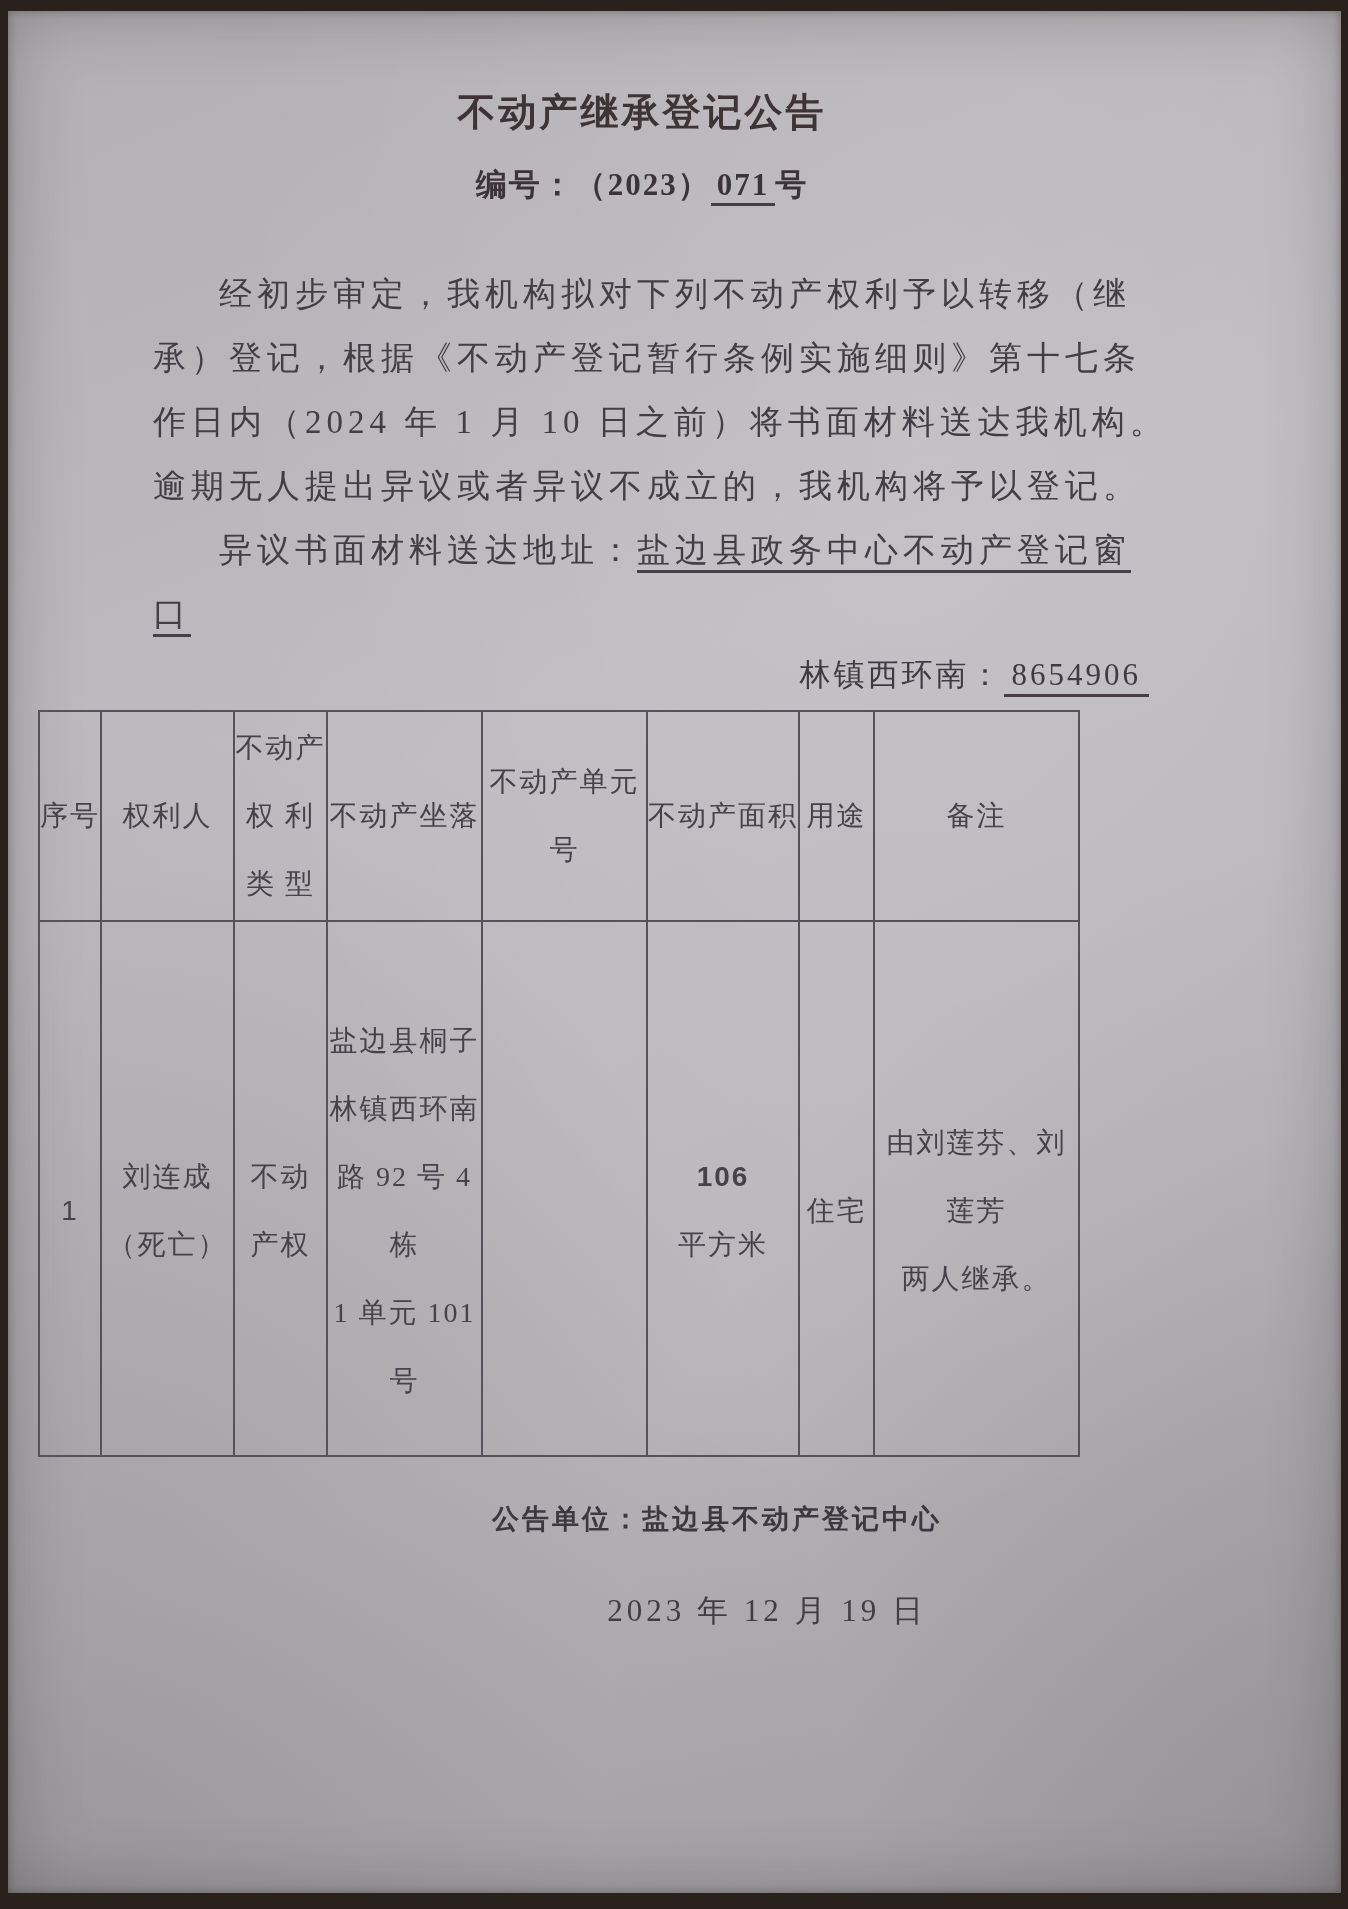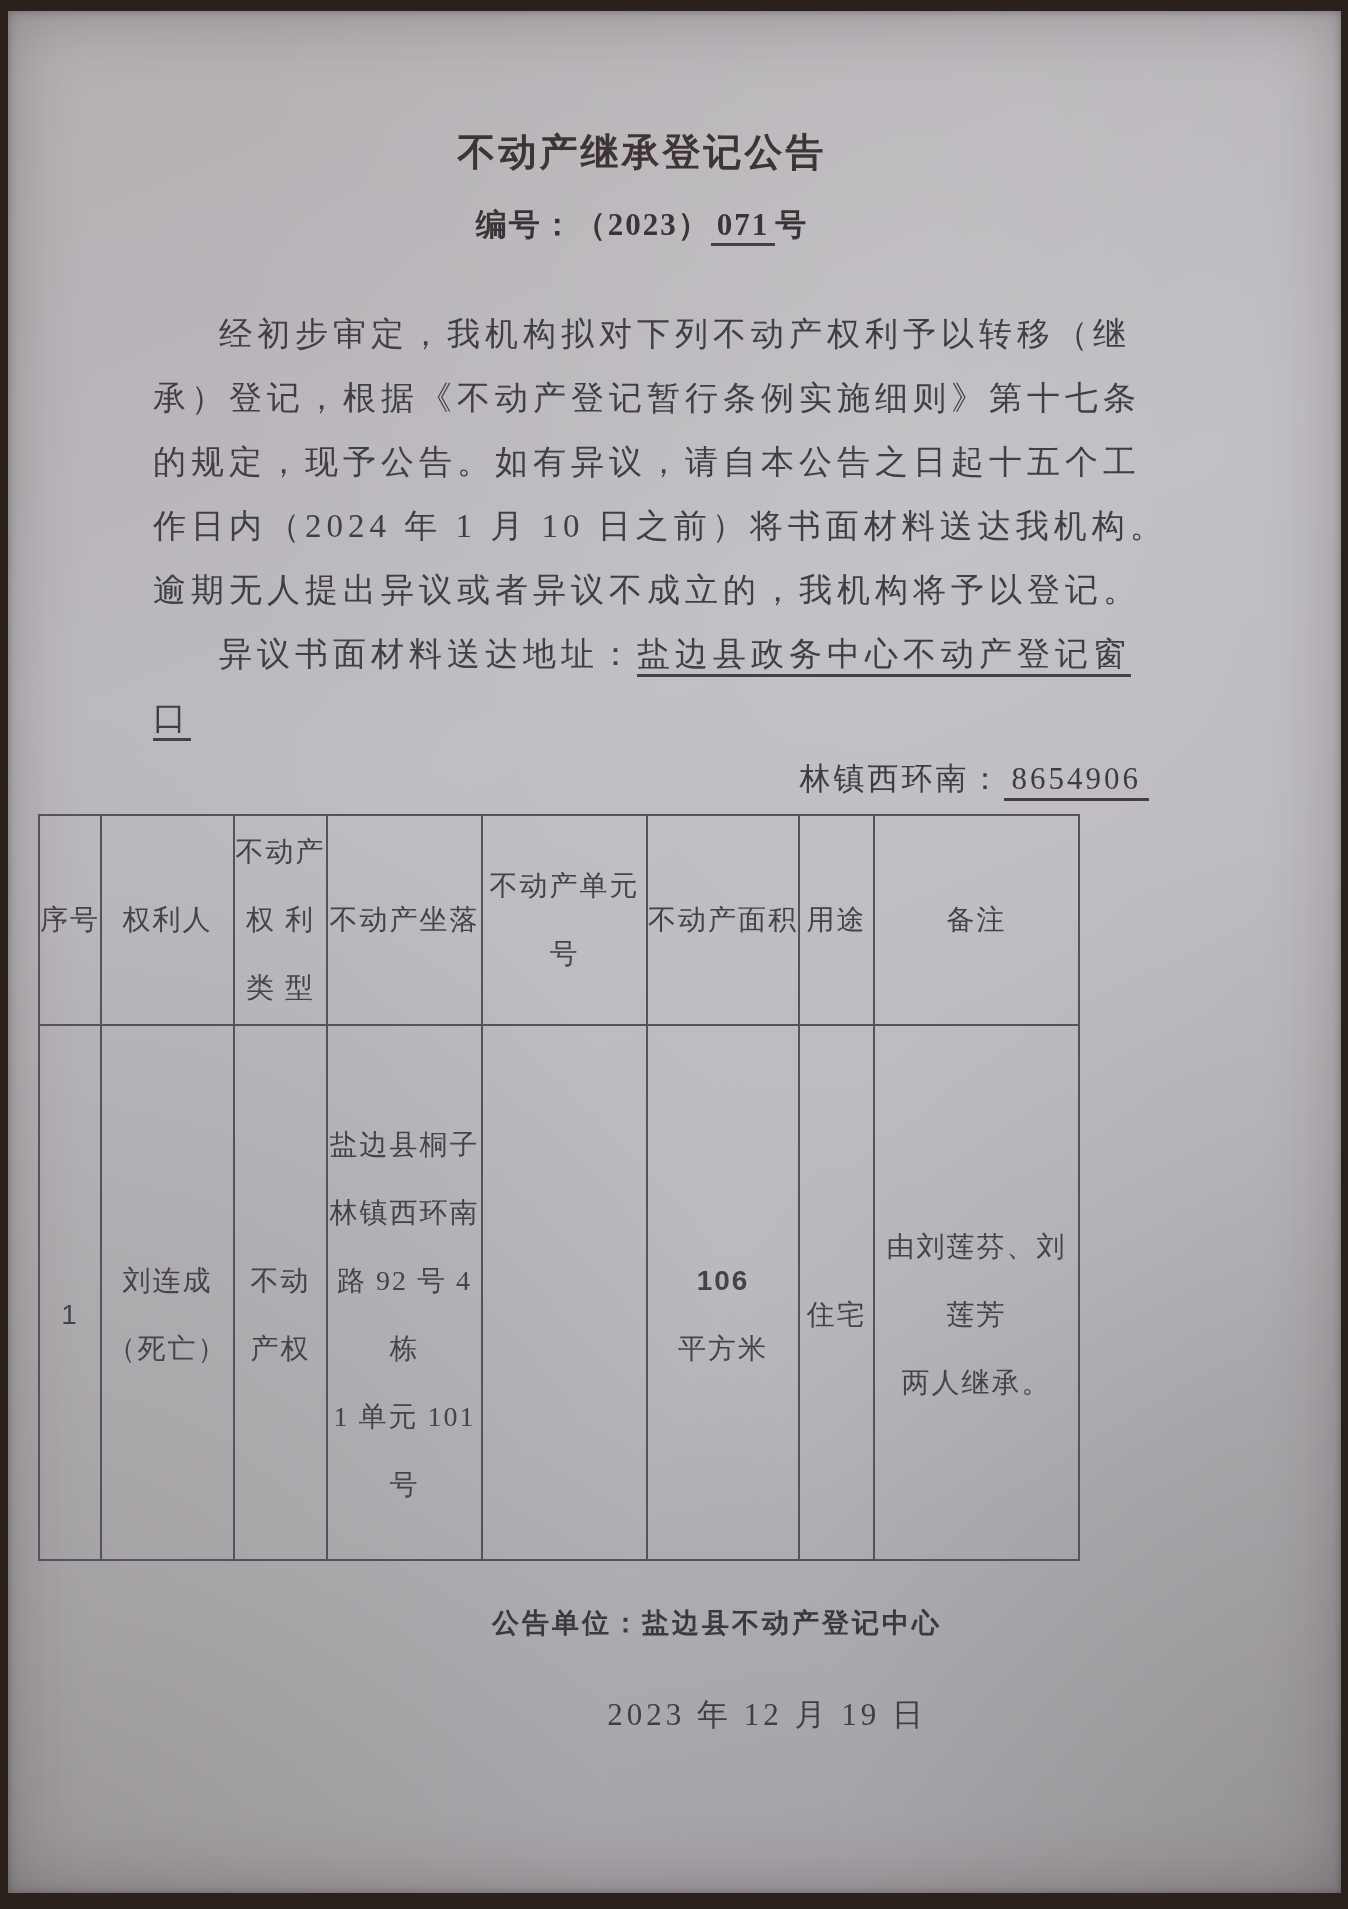--- a/index.html
+++ b/index.html
@@ -15,21 +15,21 @@
       radial-gradient(ellipse at 68% 22%, rgba(255,255,255,0.10), rgba(255,255,255,0) 55%),
       radial-gradient(ellipse at 0% 100%, rgba(30,25,22,0.18), rgba(30,25,22,0) 45%),
       radial-gradient(ellipse at 100% 100%, rgba(30,25,22,0.14), rgba(30,25,22,0) 40%),
       linear-gradient(158deg,#b3afb3 0%,#bfbcc1 38%,#bab7bc 68%,#a7a4a9 100%);
     box-shadow:inset 0 0 70px rgba(35,28,24,.28), inset 0 0 8px rgba(35,28,24,.35);
     color:#3c3a41;
   }
   .content{position:absolute;left:125px;top:0;width:1018px;}
 
   .title{
-    margin-top:116px;text-align:center;
+    margin-top:76px;text-align:center;
     font-size:38px;font-weight:bold;letter-spacing:3px;color:#3e3436;
   }
   .doc-no{
     margin-top:26px;text-align:center;
     font-size:31px;font-weight:bold;letter-spacing:2px;color:#3a3337;
   }
   .u{border-bottom:3px solid #453e42;padding:0 6px 1px 6px;}
 
   .body-block{margin-top:56px;font-size:33px;letter-spacing:5px;color:#413e45;margin-left:20px;}
   .body-line{line-height:64px;white-space:nowrap;}
@@ -76,21 +76,20 @@
 <div class="paper">
   <div class="content">
 
     <div class="title">不动产继承登记公告</div>
 
     <div class="doc-no"><span>编号：（2023）</span><span class="u">071</span><span>号</span></div>
 
     <div class="body-block">
       <div class="body-line indent">经初步审定，我机构拟对下列不动产权利予以转移（继</div>
       <div class="body-line">承）登记，根据《不动产登记暂行条例实施细则》第十七条</div>
-      <div class="body-line">的规定，现予公告。如有异议，请自本公告之日起十五个工</div>
       <div class="body-line">作日内（2024 年 1 月 10 日之前）将书面材料送达我机构。</div>
       <div class="body-line">逾期无人提出异议或者异议不成立的，我机构将予以登记。</div>
       <div class="body-line indent"><span>异议书面材料送达地址：</span><span class="addr-u">盐边县政务中心不动产登记窗</span></div>
       <div class="body-line"><span class="addr-u">口</span></div>
     </div>
 
     <div class="contact-line"><span>林镇西环南：</span><span class="u">8654906</span></div>
 
     <table class="reg">
       <colgroup>

